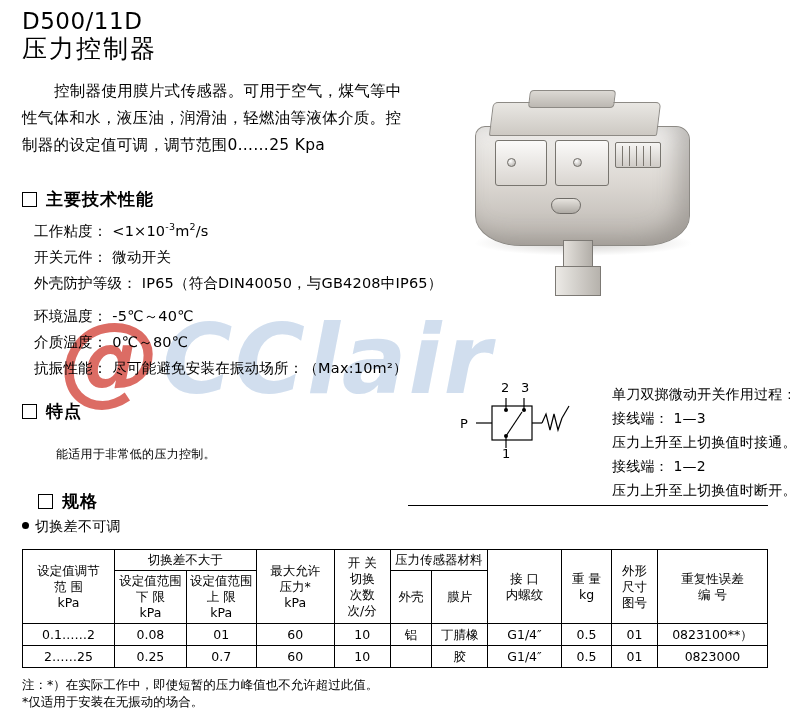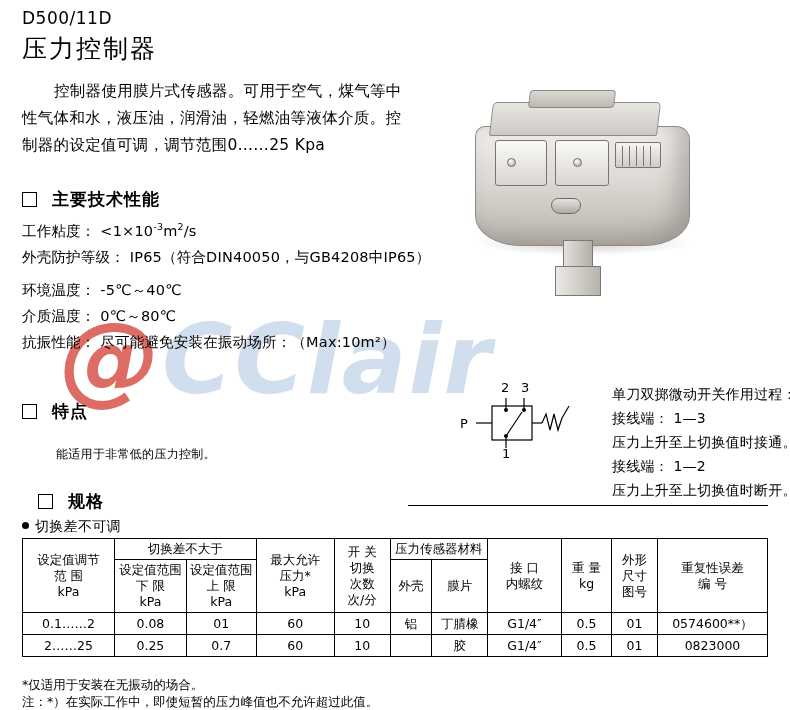--- a/index.html
+++ b/index.html
@@ -36,62 +36,62 @@
   .watermark .wm-at {
     color: #d6534a;
     font-size: 100px;
   }
 
   .content { position: relative; z-index: 2; }
 
   
   .doc-code {
     position: absolute; left: 22px; top: 8px;
-    font-size: 17px; letter-spacing: .5px;
+    font-size: 23px; letter-spacing: .5px;
   }
   .doc-title {
     position: absolute; left: 22px; top: 32px;
     font-size: 25px; font-weight: normal; letter-spacing: 2px; text-align: right;
   }
 
   
   .intro {
     position: absolute; left: 22px; top: 78px;
     width: 380px;
     font-size: 15.5px;
     line-height: 27px;
     letter-spacing: .3px;
   }
   .intro .indent { display: inline-block; width: 32px; }
 
   
   .sec {
     position: absolute;
-    display: flex; align-items: center; gap: 15px;
+    display: flex; align-items: center; gap: 9px;
     font-size: 17px; font-weight: bold; letter-spacing: 1px;
   }
   .sec .chk {
     width: 15px; height: 15px;
     border: 1.6px solid #000;
     display: inline-block;
     background: #fff;
   }
   #sec-perf { left: 22px; top: 188px; }
   #sec-feat { left: 22px; top: 400px; }
   #sec-spec { left: 22px; top: 490px; padding-left: 16px; }
 
   
   .spec-list {
     position: absolute; left: 22px; top: 214px;
     width: 420px;
     font-size: 14.5px;
     line-height: 26px;
     letter-spacing: .2px;
   }
-  .spec-list .row { white-space: nowrap; }
+  .spec-list .row { white-space: nowrap; margin-left: 12px; }
   .spec-list .sub { padding-left: 96px; }
   .spec-list .note { padding-left: 30px; font-size: 13.5px; }
   .spec-list .gap { height: 7px; }
   sup { font-size: 9.5px; vertical-align: super; }
 
   
   .feature-text {
     position: absolute; left: 56px; top: 446px;
     font-size: 12px;
     letter-spacing: .3px;
@@ -216,20 +216,21 @@
 
   
   .tbl-wrap {
     position: absolute; left: 22px; top: 538px;
     width: 746px;
   }
   table.spec-table {
     border-collapse: collapse;
     width: 746px;
     font-size: 12.5px;
+    margin-top: 11px;
   }
   table.spec-table th, table.spec-table td {
     border: 1px solid #000;
     text-align: center;
     vertical-align: middle;
     padding: 2px 3px;
     line-height: 16px;
     font-weight: normal;
   }
   table.spec-table th { font-weight: normal; }
@@ -259,20 +260,21 @@
 
     <div class="intro"><span class="indent"></span><span>控制器使用膜片式传感器。可用于空气，煤气等中性气体和水，液压油，润滑油，轻燃油等液体介质。控制器的设定值可调，调节范围0……25 Kpa</span></div>
 
     <div class="sec" id="sec-perf">
       <span class="chk"></span>
       <span>主要技术性能</span>
     </div>
 
     <div class="spec-list">
       <div class="row">工作粘度：  &lt;1×10<sup>-3</sup>m<sup>2</sup>/s</div>
+      <div class="row">开关元件：  微动开关</div>
       <div class="row">外壳防护等级：  IP65（符合DIN40050，与GB4208中IP65）</div>
       <div class="gap"></div>
       <div class="row">环境温度：  -5℃～40℃</div>
       <div class="row">介质温度：  0℃～80℃</div>
       <div class="row">抗振性能：  尽可能避免安装在振动场所：（Max:10m²）</div>
     </div>
 
     <div class="sec" id="sec-feat">
       <span class="chk"></span>
       <span>特点</span>
@@ -399,38 +401,38 @@
             <td class="data left-pad">0.1……2</td>
             <td class="data left-pad">0.08</td>
             <td class="data left-pad">01</td>
             <td class="data">60</td>
             <td class="data">10</td>
             <td class="data">铝</td>
             <td class="data">丁腈橡</td>
             <td class="data">G1/4″</td>
             <td class="data">0.5</td>
             <td class="data">01</td>
-            <td class="data">0574600**）</td>
+            <td class="data">0823100**）</td>
           </tr>
           <tr>
             <td class="data left-pad">2……25</td>
             <td class="data left-pad">0.25</td>
             <td class="data left-pad">0.7</td>
             <td class="data">60</td>
             <td class="data">10</td>
             <td class="data"></td>
             <td class="data">胶</td>
             <td class="data">G1/4″</td>
             <td class="data">0.5</td>
             <td class="data">01</td>
             <td class="data">0823000</td>
           </tr>
         </tbody>
       </table>
     </div>
 
     <div class="footnotes">
+      <div>注：*）在实际工作中，即使短暂的压力峰值也不允许超过此值。</div>
       <div>  *仅适用于安装在无振动的场合。</div>
-      <div>注：*）在实际工作中，即使短暂的压力峰值也不允许超过此值。</div>
     </div>
 
   </div>
 </div>
 
 </body></html>

